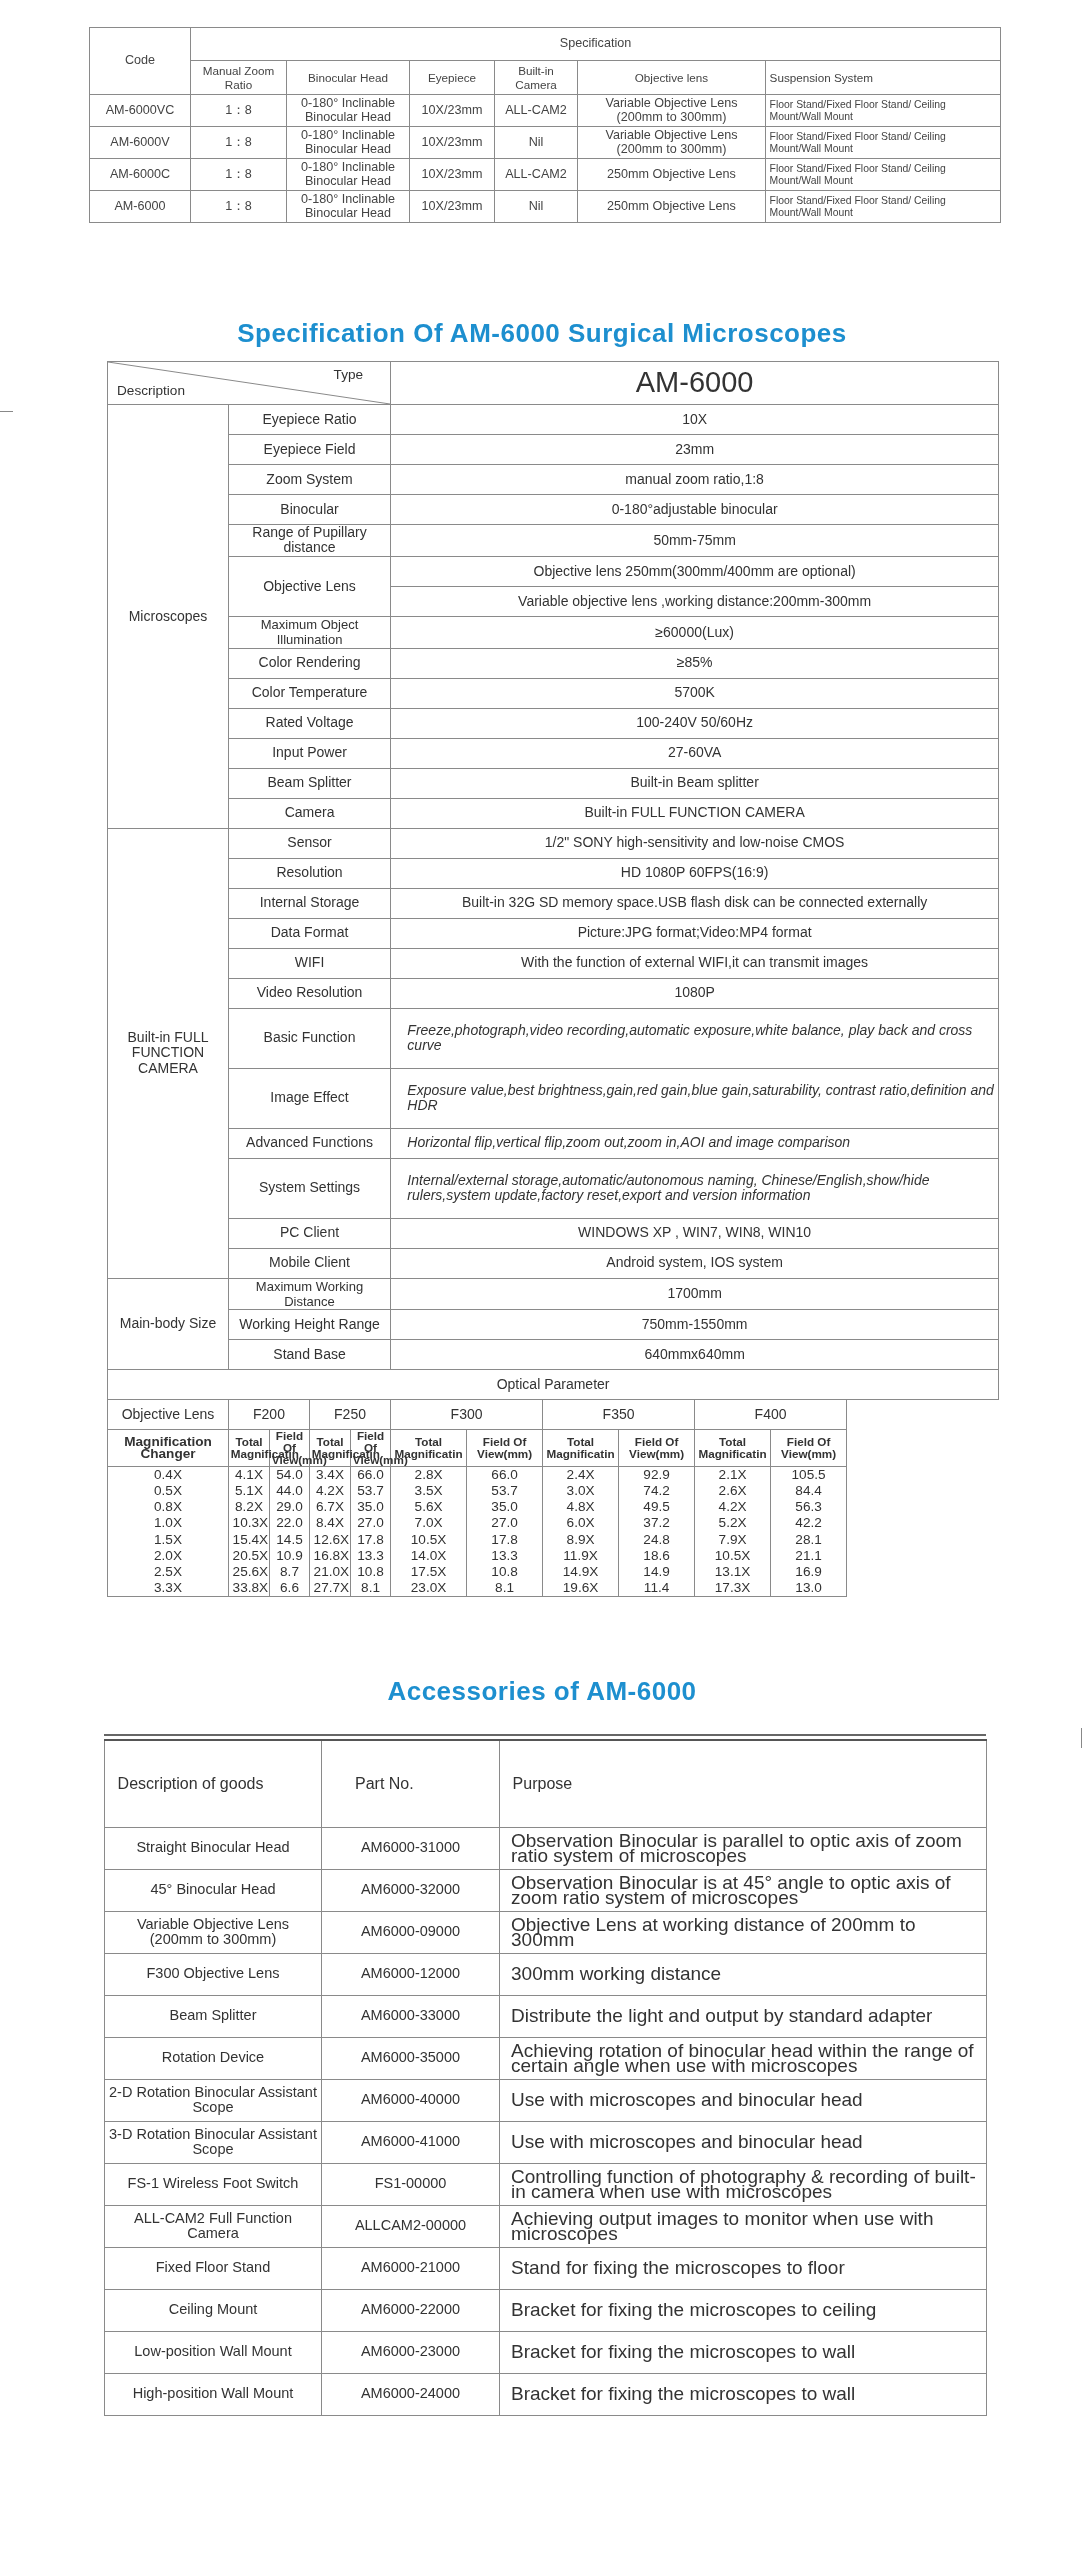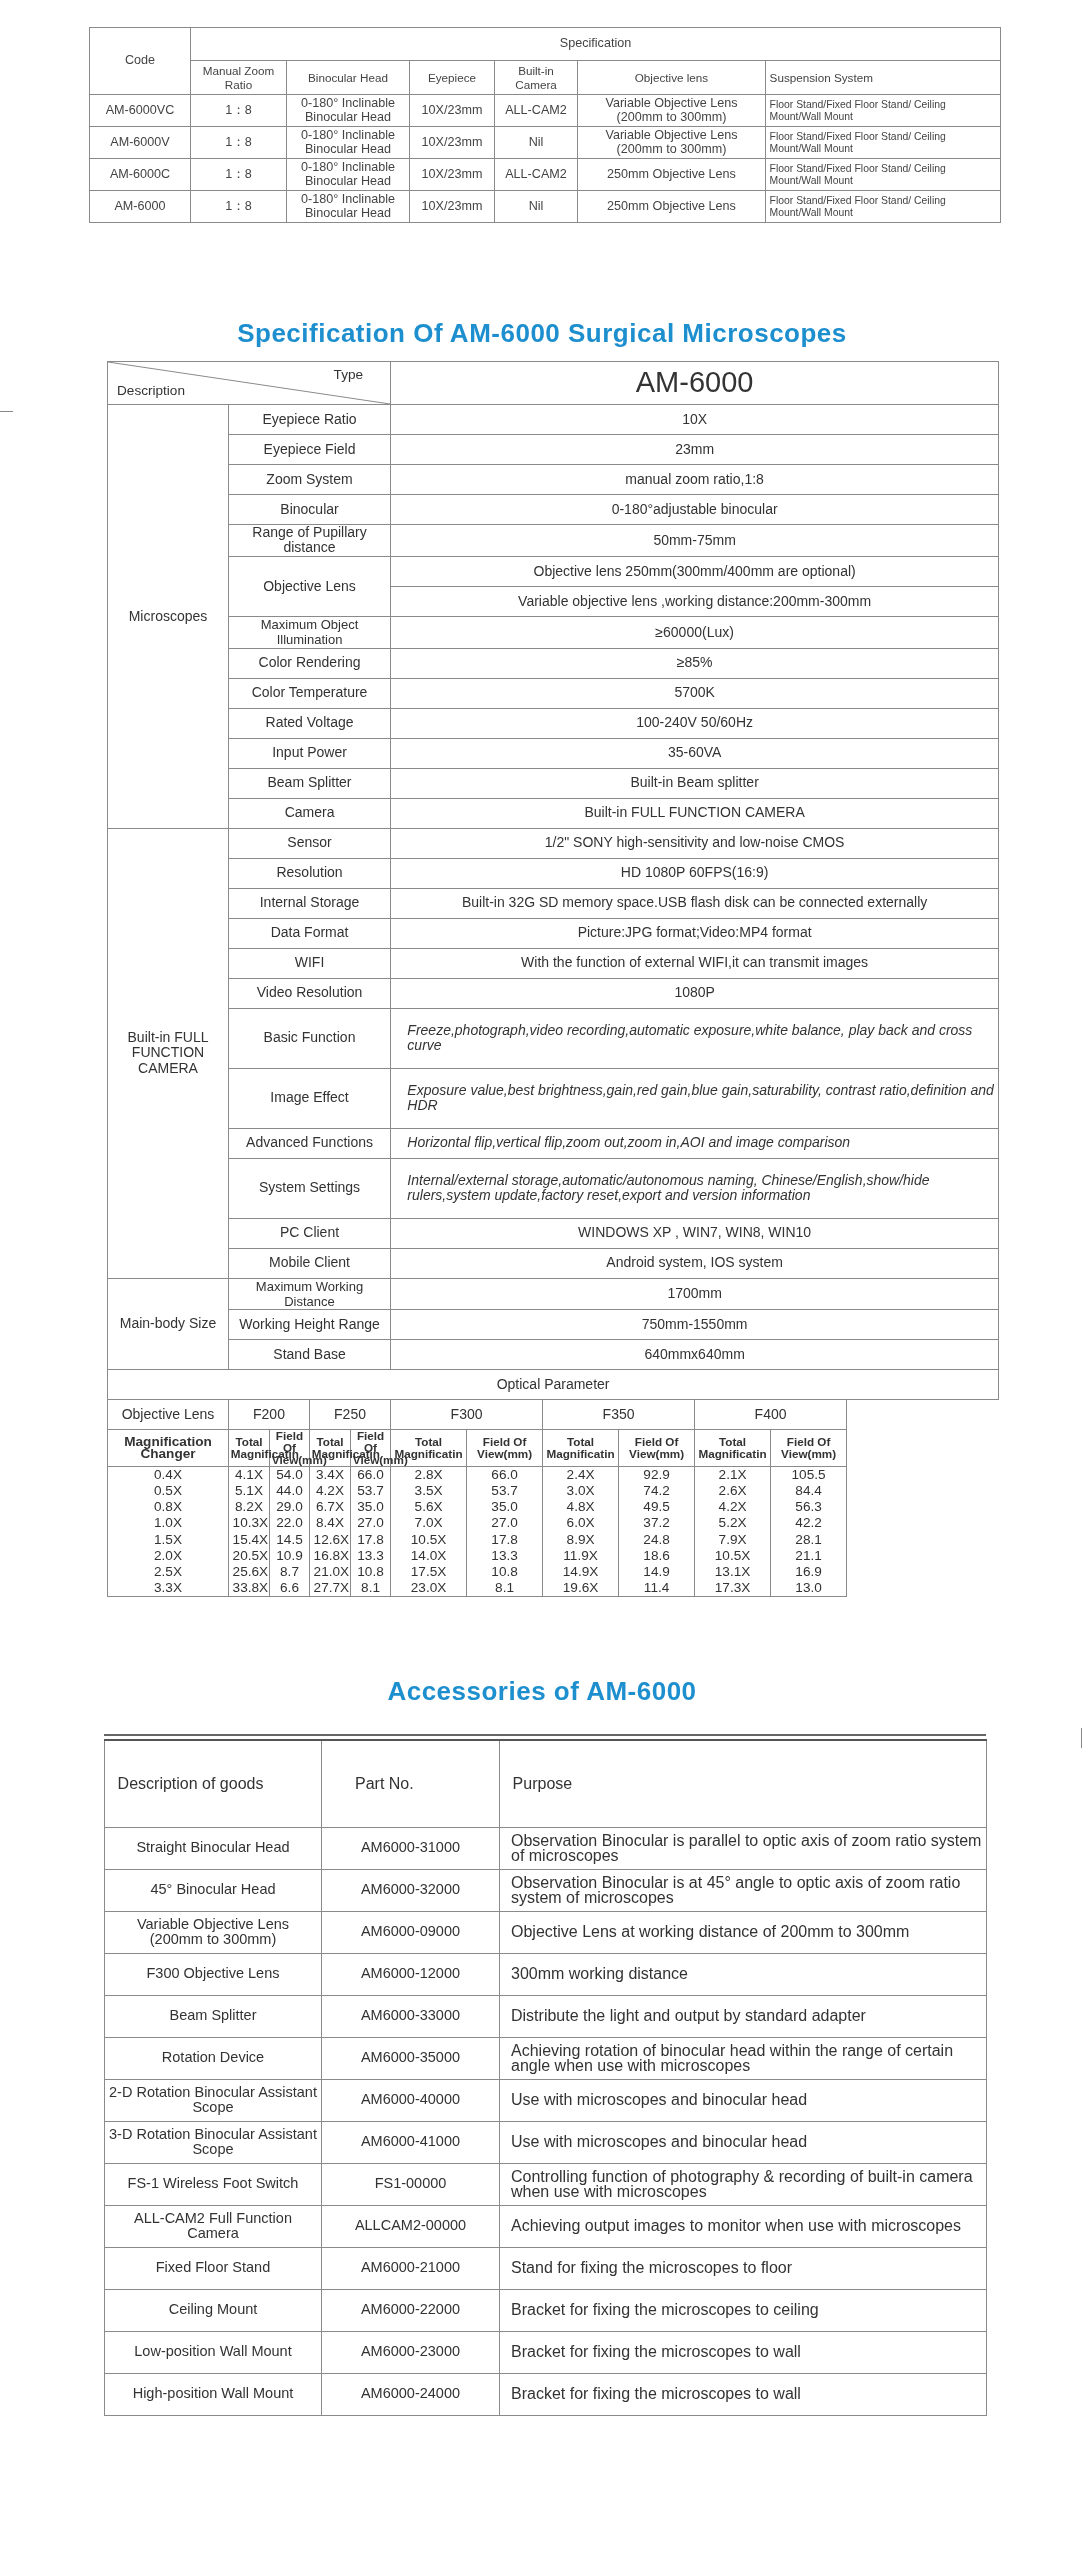--- a/index.html
+++ b/index.html
@@ -28,21 +28,21 @@
   #spec-table .opt-sub td.sm { font-size: 11.7px; }
   #spec-table .opt-row td { height: 16.3px; font-size: 13.6px; border-top: none; border-bottom: none; }
   #spec-table .opt-row.last td { border-bottom: 0.9px solid #8a8a8a; }
 
   
   #acc-line { position: absolute; left: 104px; top: 1734px; width: 882px; height: 1.8px; background: #666; }
   #acc-table { position: absolute; left: 104px; top: 1739px; width: 882px; font-size: 14.5px; color: #333; }
   #acc-table td { height: 42px; line-height: 15.4px; }
   #acc-table td.left { text-align: left; padding-left: 11px; }
   #acc-table .head td { height: 87px; font-size: 16px; text-align: left; padding-left: 12.6px; border-top: 2.7px solid #555; }
-  #acc-table .purpose { font-size: 16px; }
+  #acc-table .purpose { font-size: 19px; }
 
   .edge-mark { position: absolute; background: #888; }
 </style>
 </head>
 <body>
 
 <table id="top-table">
   <colgroup>
     <col style="width:101px">
       <col style="width:96px">
@@ -175,21 +175,21 @@
   <tr>
         <td colspan="4">Color Temperature</td>
         <td colspan="8">5700K</td>
       </tr>
   <tr>
         <td colspan="4">Rated Voltage</td>
         <td colspan="8">100-240V   50/60Hz</td>
       </tr>
   <tr>
         <td colspan="4">Input Power</td>
-        <td colspan="8">35-60VA</td>
+        <td colspan="8">27-60VA</td>
       </tr>
   <tr>
         <td colspan="4">Beam Splitter</td>
         <td colspan="8">Built-in Beam splitter</td>
       </tr>
   <tr>
         <td colspan="4">Camera</td>
         <td colspan="8">Built-in FULL FUNCTION CAMERA</td>
       </tr>
 

